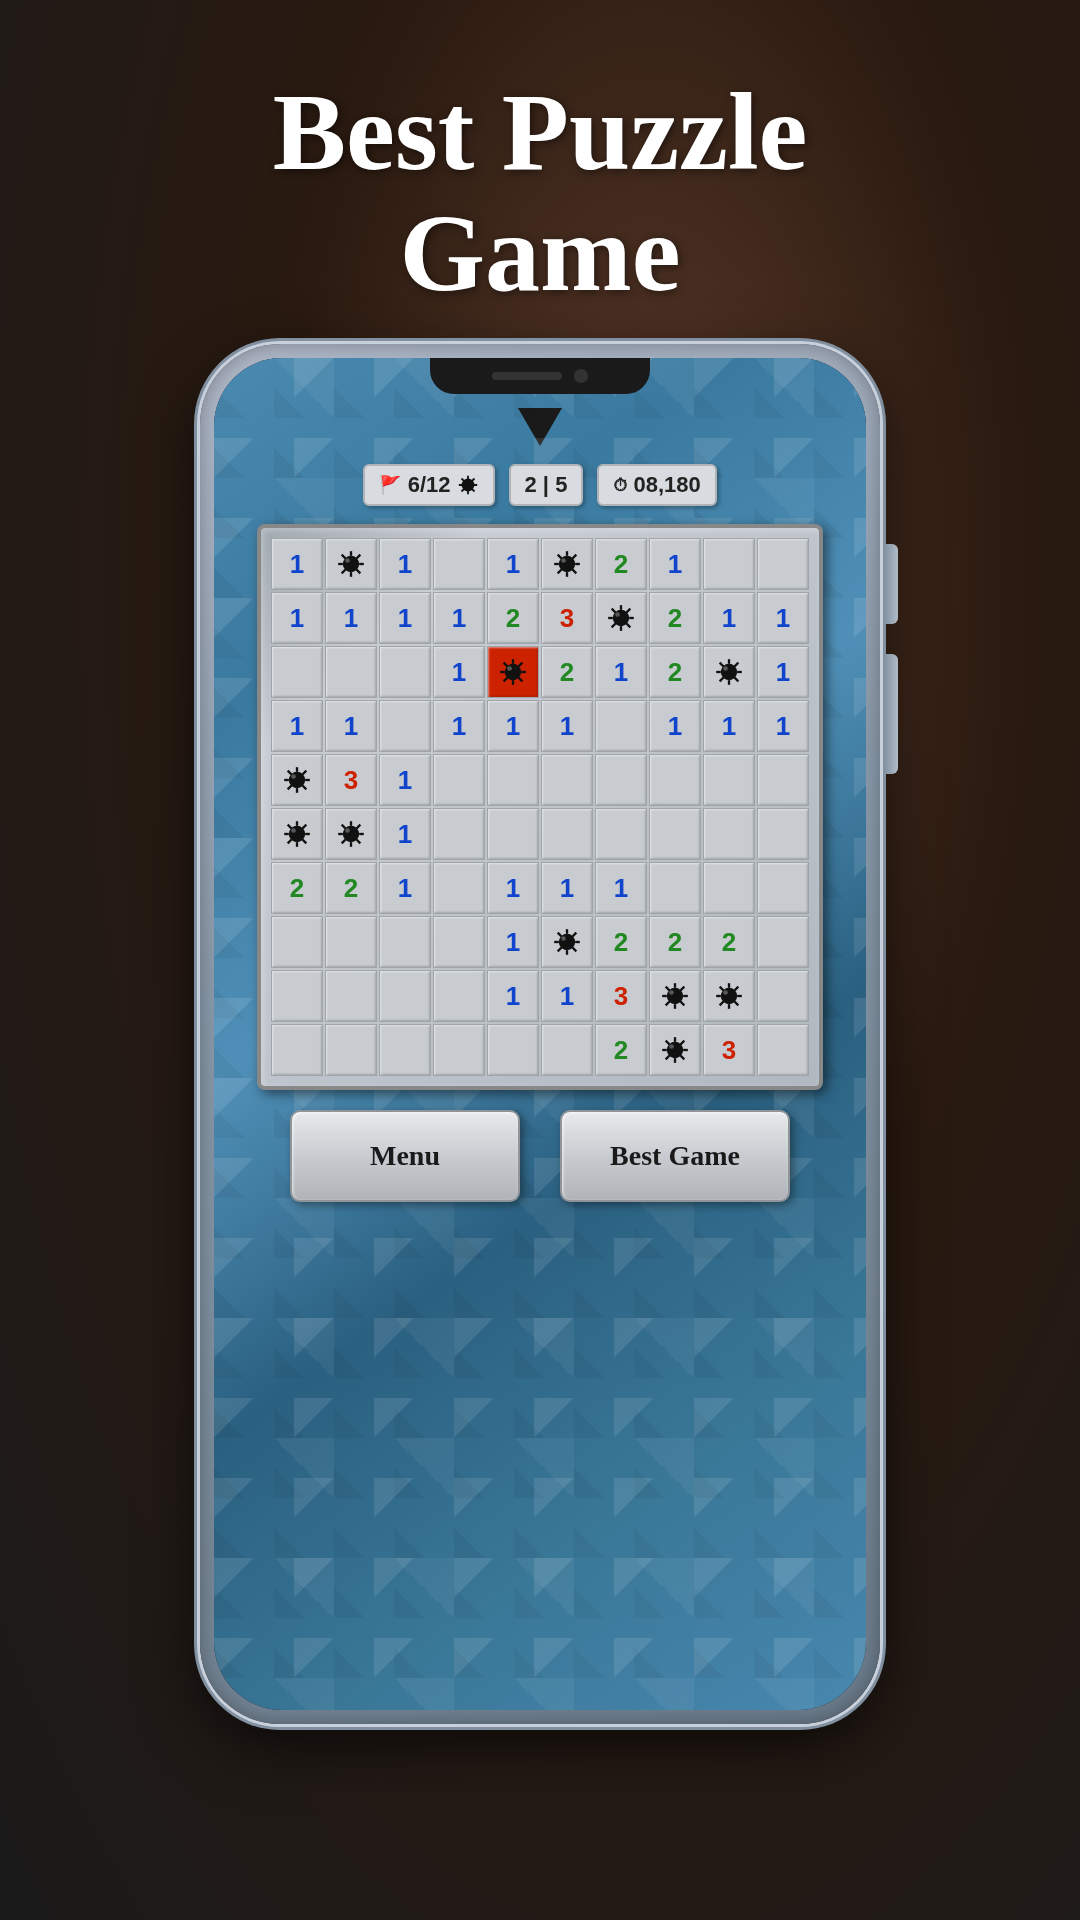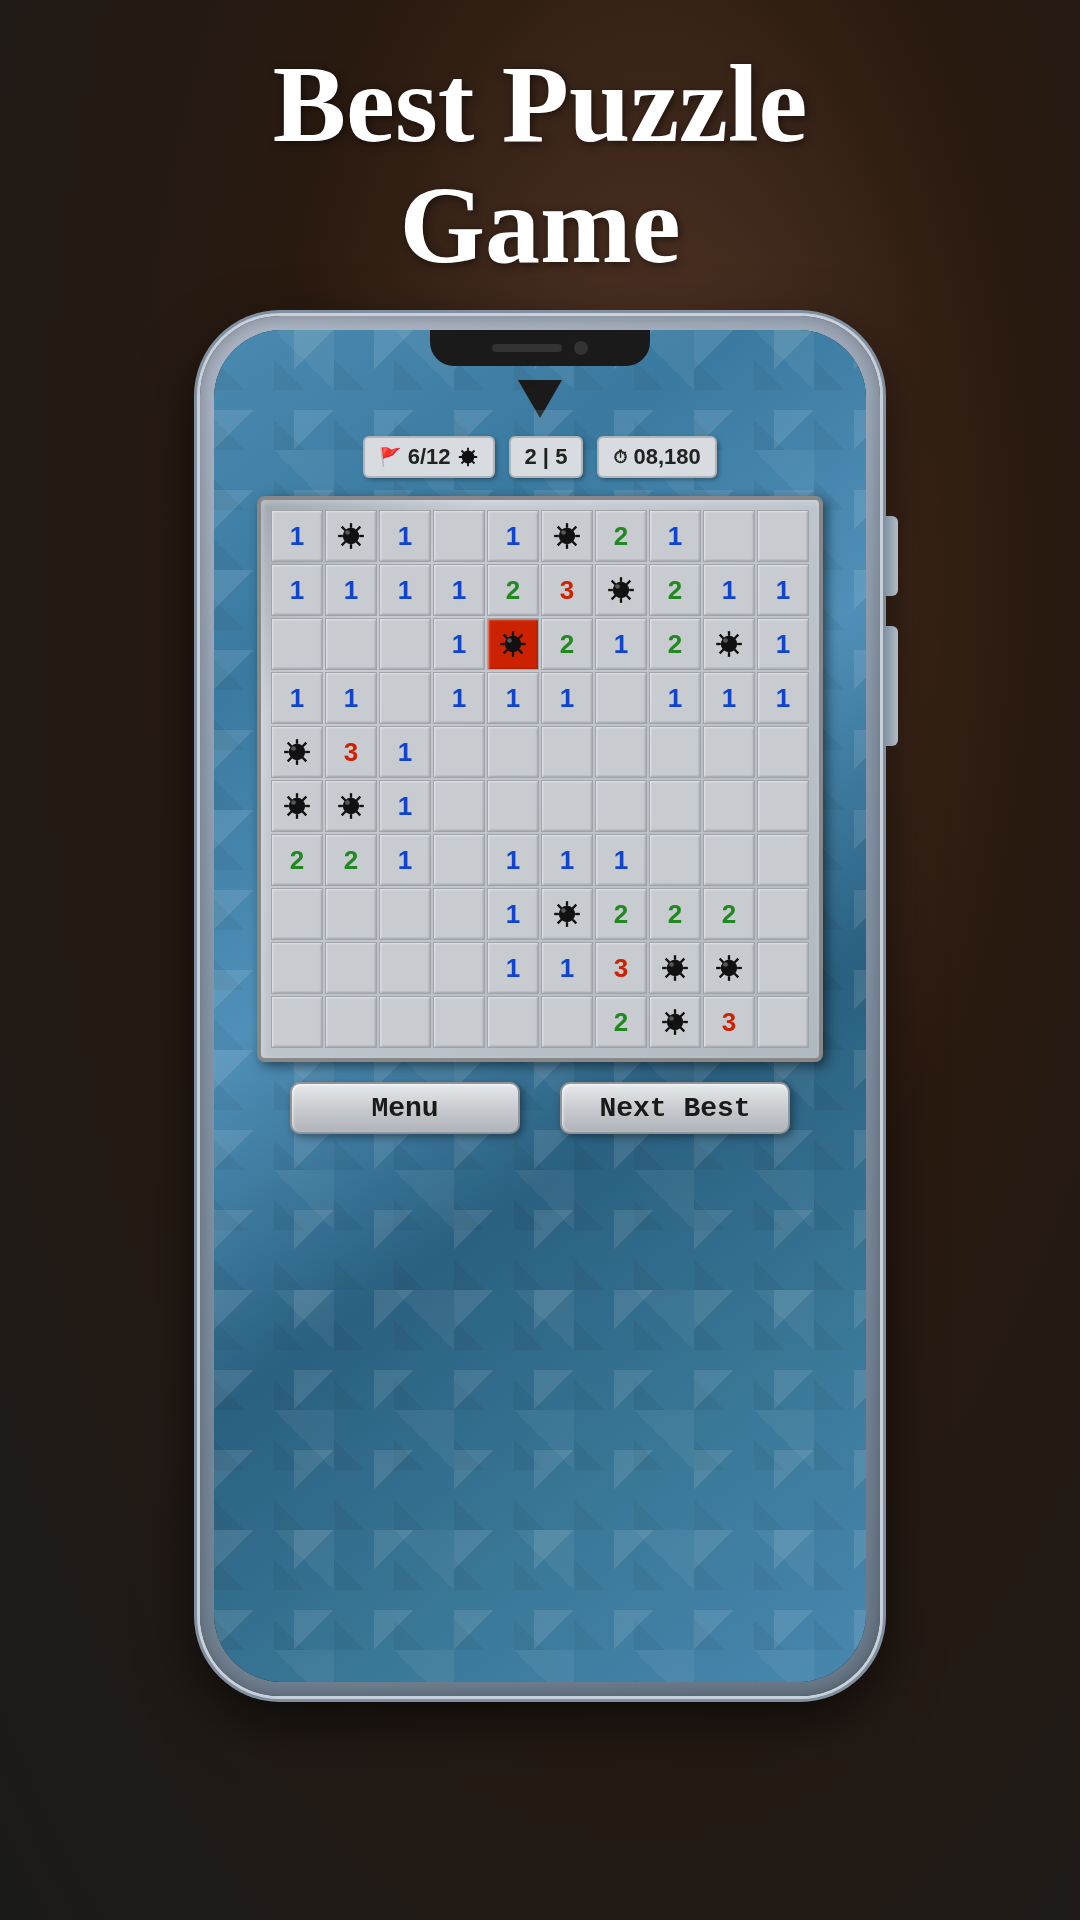--- a/index.html
+++ b/index.html
@@ -9,21 +9,21 @@
       overflow: hidden;
       background: radial-gradient(ellipse at 60% 30%, #5a3a2a 0%, #2a1a10 40%, #1a1a1a 100%);
       display: flex;
       flex-direction: column;
       align-items: center;
       font-family: Georgia, 'Times New Roman', serif;
     }
 
     
     .title-area {
-      margin-top: 44px;
+      margin-top: 72px;
       text-align: center;
       z-index: 2;
     }
     .title-text {
       font-size: 110px;
       font-weight: bold;
       color: #ffffff;
       line-height: 1.1;
       text-shadow: 2px 2px 8px rgba(0,0,0,0.5);
     }
@@ -207,27 +207,27 @@
 
     
     .bottom-buttons {
       display: flex;
       gap: 40px;
       margin-top: 20px;
       z-index: 2;
     }
     .game-button {
       width: 230px;
-      height: 52px;
+      height: 92px;
       background: linear-gradient(180deg, #e8eaec 0%, #c8ccd0 50%, #b0b4b8 100%);
       border: 2px solid #909498;
       border-radius: 10px;
       font-size: 28px;
       font-weight: bold;
-      font-family: Liberation Mono, monospace;
+      font-family: Liberation Serif, serif;
       color: #1a1a1a;
       cursor: pointer;
       box-shadow: 3px 3px 8px rgba(0,0,0,0.4), inset 1px 1px 3px rgba(255,255,255,0.7);
       display: flex;
       align-items: center;
       justify-content: center;
     }
   </style>
 </head>
 <body>
@@ -529,17 +529,17 @@
                 <circle cx="9" cy="9" r="2" fill="rgba(255,255,255,0.3)"></circle>
               </svg>
             </div>
             <div class="cell cell-3">3</div>
             <div class="cell cell-empty"></div>
           </div>
       </div>
 
       <div class="bottom-buttons">
         <button class="game-button">Menu</button>
-        <button class="game-button">Next Best</button>
+        <button class="game-button">Best Game</button>
       </div>
     </div>
   </div>
 </div>
 
 </body></html>

